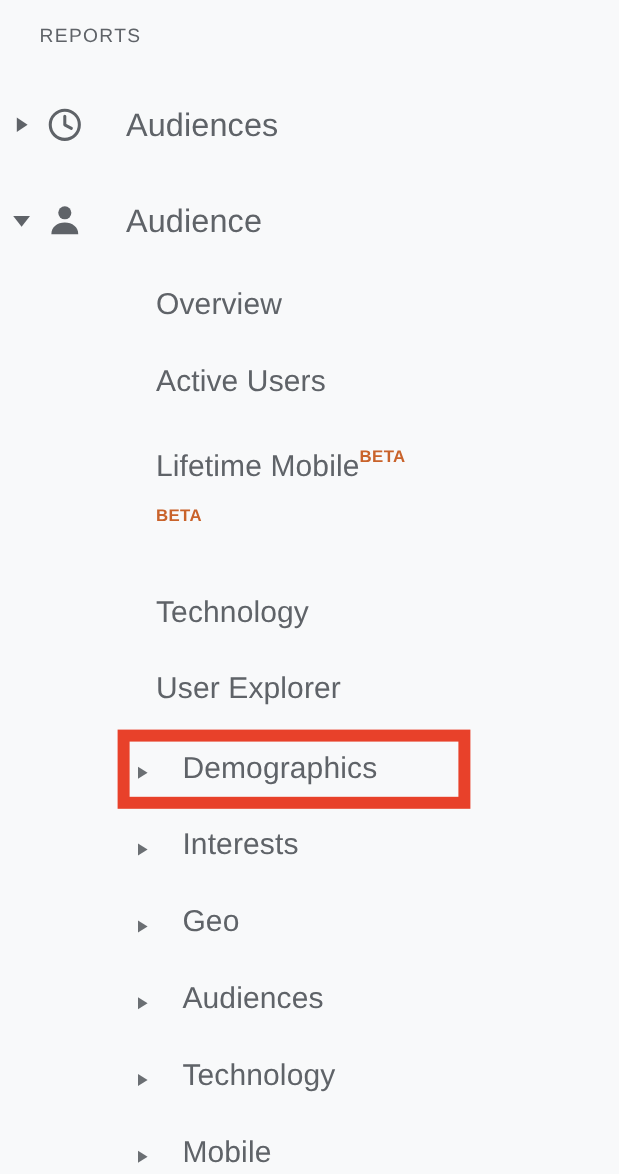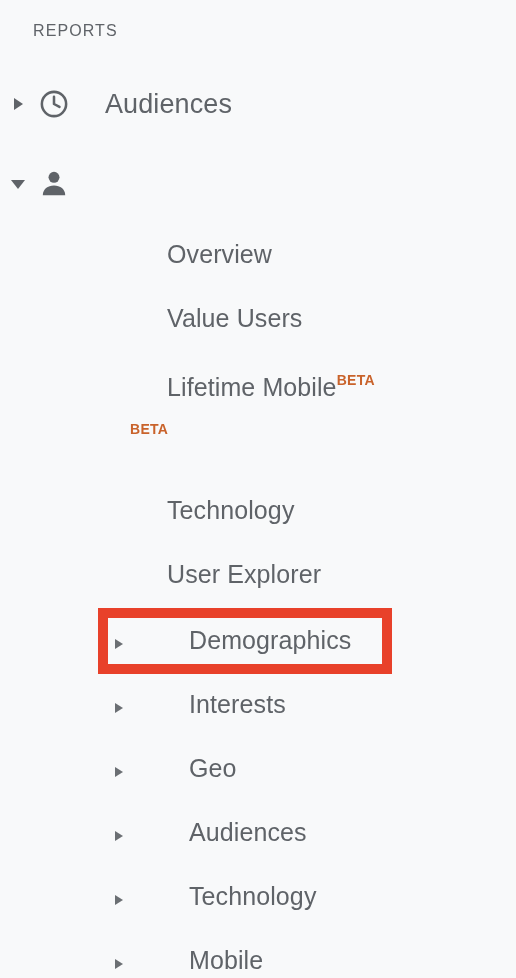--- a/index.html
+++ b/index.html
@@ -123,21 +123,21 @@
     top: 0;
     font-size: 25px;
     line-height: 28px;
     color: #5f6368;
     font-weight: 400;
     letter-spacing: 0.1px;
     max-width: 300px;
   }
   .sub-text.indented { left: 152px; }
 
-  .sub-label { white-space: nowrap; margin-left: 37px; }
+  .sub-label { white-space: nowrap; }
 
   .beta-sup {
     color: #c9632b;
     font-size: 14px;
     font-weight: 700;
     letter-spacing: 0.3px;
     vertical-align: super;
     position: relative;
     top: -2px;
   }
@@ -187,31 +187,32 @@
   <div class="top-row" data-row="audience">
     <span class="tri-wrap">
       <span class="tri-down"></span>
     </span>
     <span class="top-icon">
       <svg width="32" height="32" viewBox="0 0 24 24" aria-hidden="true">
         <circle cx="12" cy="7" r="4.1" fill="#5f6368"></circle>
         <path d="M3.6 20.4 C3.6 15.9 7.3 13.1 12 13.1 C16.7 13.1 20.4 15.9 20.4 20.4 Z" fill="#5f6368"></path>
       </svg>
     </span>
+    <span class="top-label">Audience</span>
   </div>
 
   <div class="sub-row" style="top:240px">
     <div class="sub-text">
       <span class="sub-label">Overview</span>
     </div>
   </div>
 
   <div class="sub-row" style="top:304px">
     <div class="sub-text">
-      <span class="sub-label">Value Users</span>
+      <span class="sub-label">Active Users</span>
     </div>
   </div>
 
   <div class="sub-row" style="top:368px">
     <div class="sub-text">
       <span class="sub-label">Lifetime Mobile</span><span class="beta-sup">BETA</span>
     </div>
   </div>
 
   <div class="sub-row" style="top:420px">

